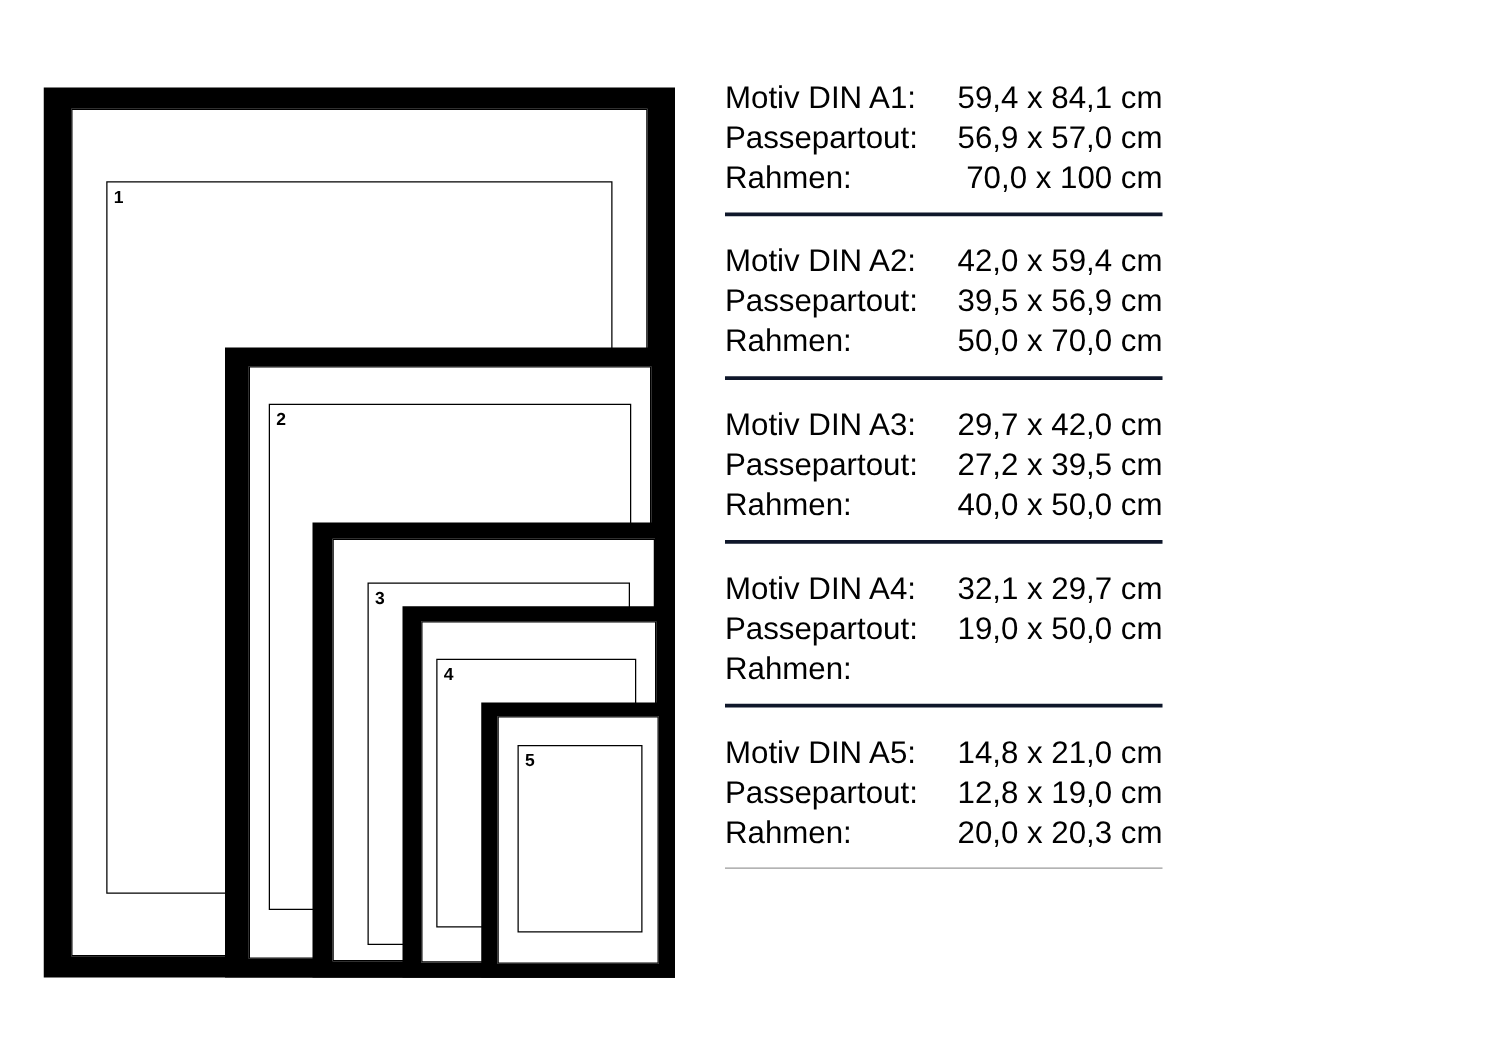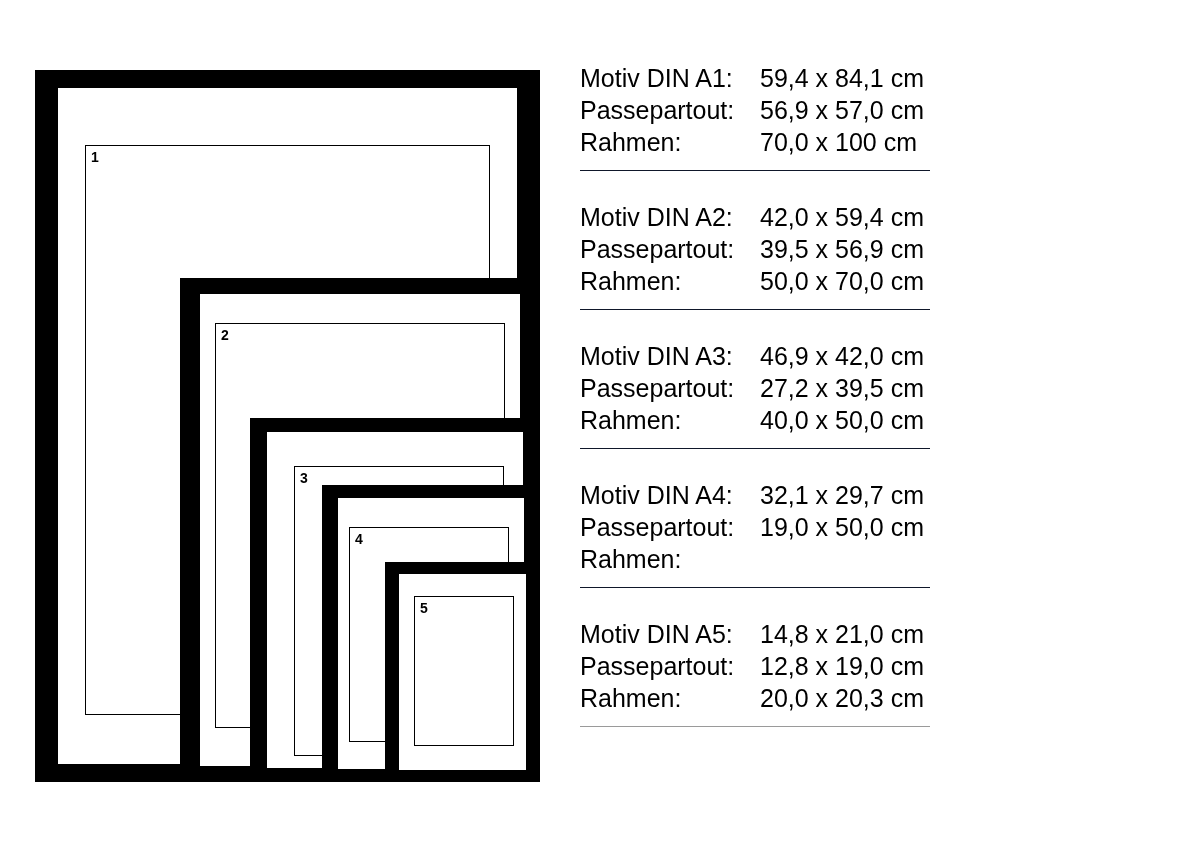--- a/index.html
+++ b/index.html
@@ -82,41 +82,41 @@
 
   
   #size-table {
     position: absolute;
     left: 580px;
     top: 62px;
     width: 350px;
   }
   .size-group {
     padding-bottom: 12px;
-    margin-bottom: 30px;
-    border-bottom: 1px solid #0f172a;
+    margin-bottom: 20px;
+    border-bottom: 3px solid #0f172a;
   }
   .size-group:last-child {
     border-bottom: 1px solid #9a9a9a;
     margin-bottom: 16px;
   }
   .size-row {
     display: flex;
     align-items: baseline;
     font-size: 25px;
     line-height: 1.28;
     white-space: nowrap;
   }
   .size-label {
     width: 180px;
     flex: 0 0 180px;
   }
   .size-value {
     flex: 1 1 auto;
-    text-align: left;
+    text-align: right;
   }
 </style>
 </head>
 <body>
 
 <div id="diagram">
 
   <div class="frame" id="frame-1">
     <div class="mat"></div>
     <div class="inner"></div>
@@ -177,21 +177,21 @@
     </div>
     <div class="size-row">
       <div class="size-label">Rahmen:</div>
       <div class="size-value">50,0 x 70,0 cm</div>
     </div>
   </div>
 
   <div class="size-group">
     <div class="size-row">
       <div class="size-label">Motiv DIN A3:</div>
-      <div class="size-value">46,9 x 42,0 cm</div>
+      <div class="size-value">29,7 x 42,0 cm</div>
     </div>
     <div class="size-row">
       <div class="size-label">Passepartout:</div>
       <div class="size-value">27,2 x 39,5 cm</div>
     </div>
     <div class="size-row">
       <div class="size-label">Rahmen:</div>
       <div class="size-value">40,0 x 50,0 cm</div>
     </div>
   </div>

